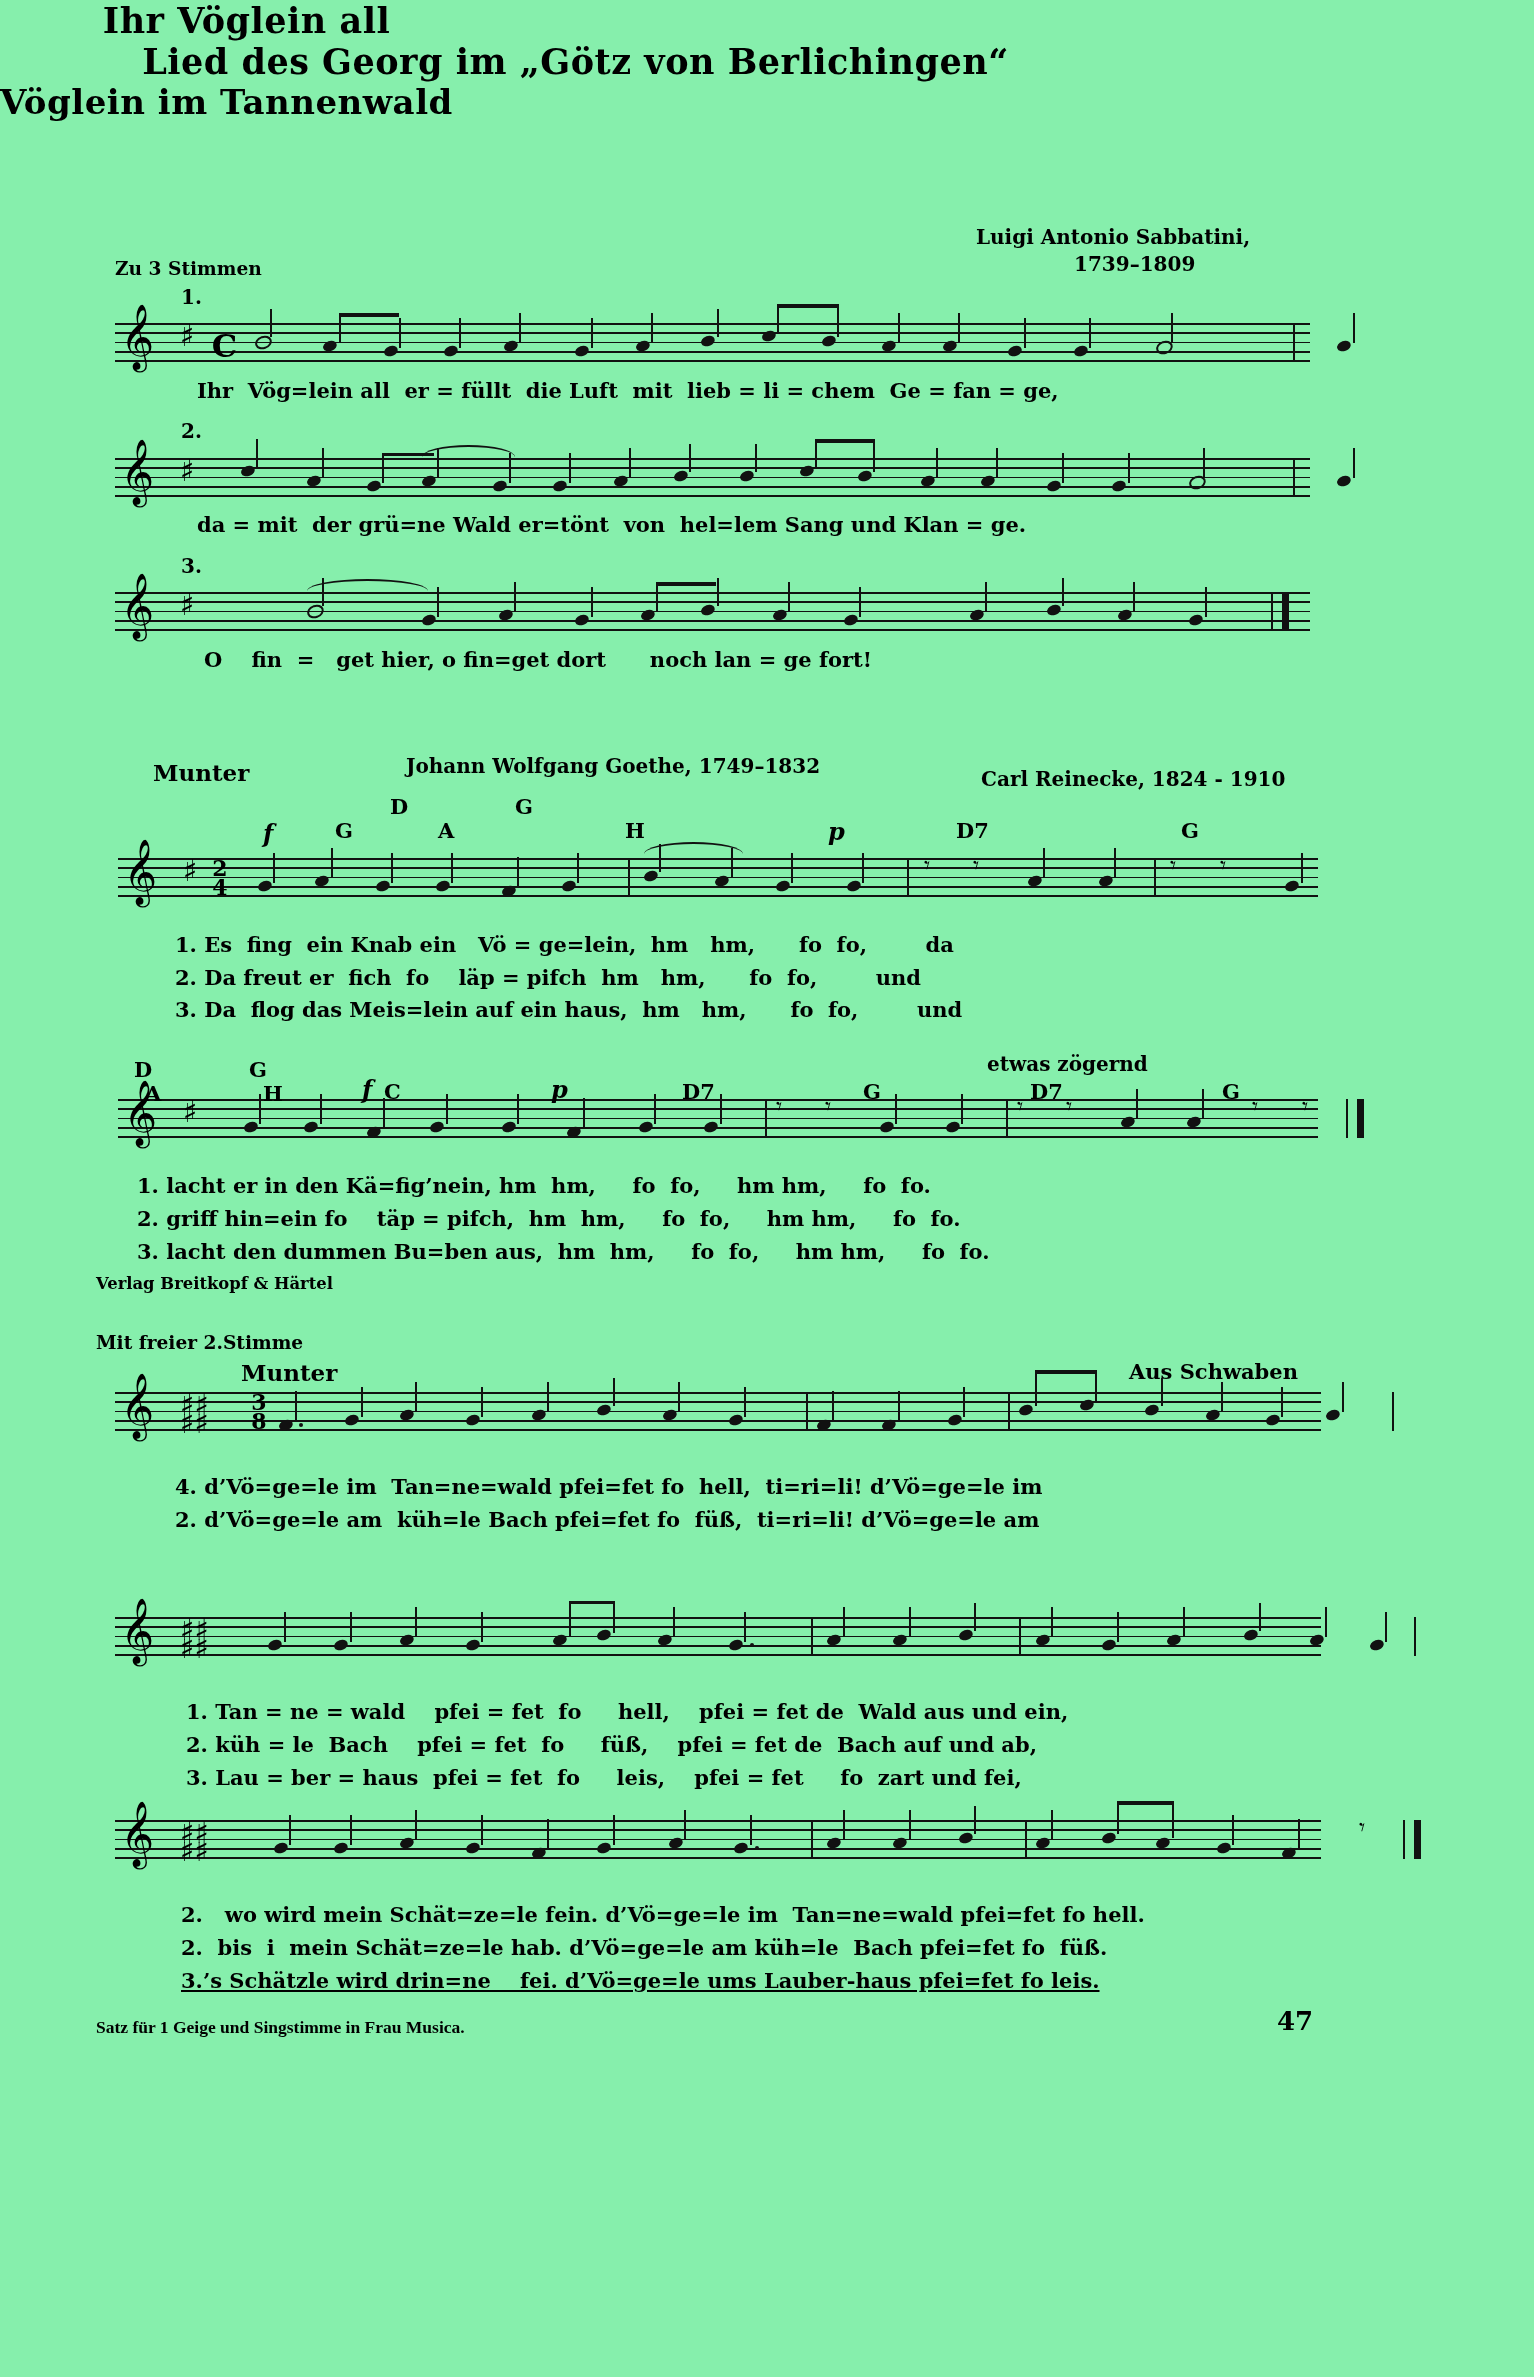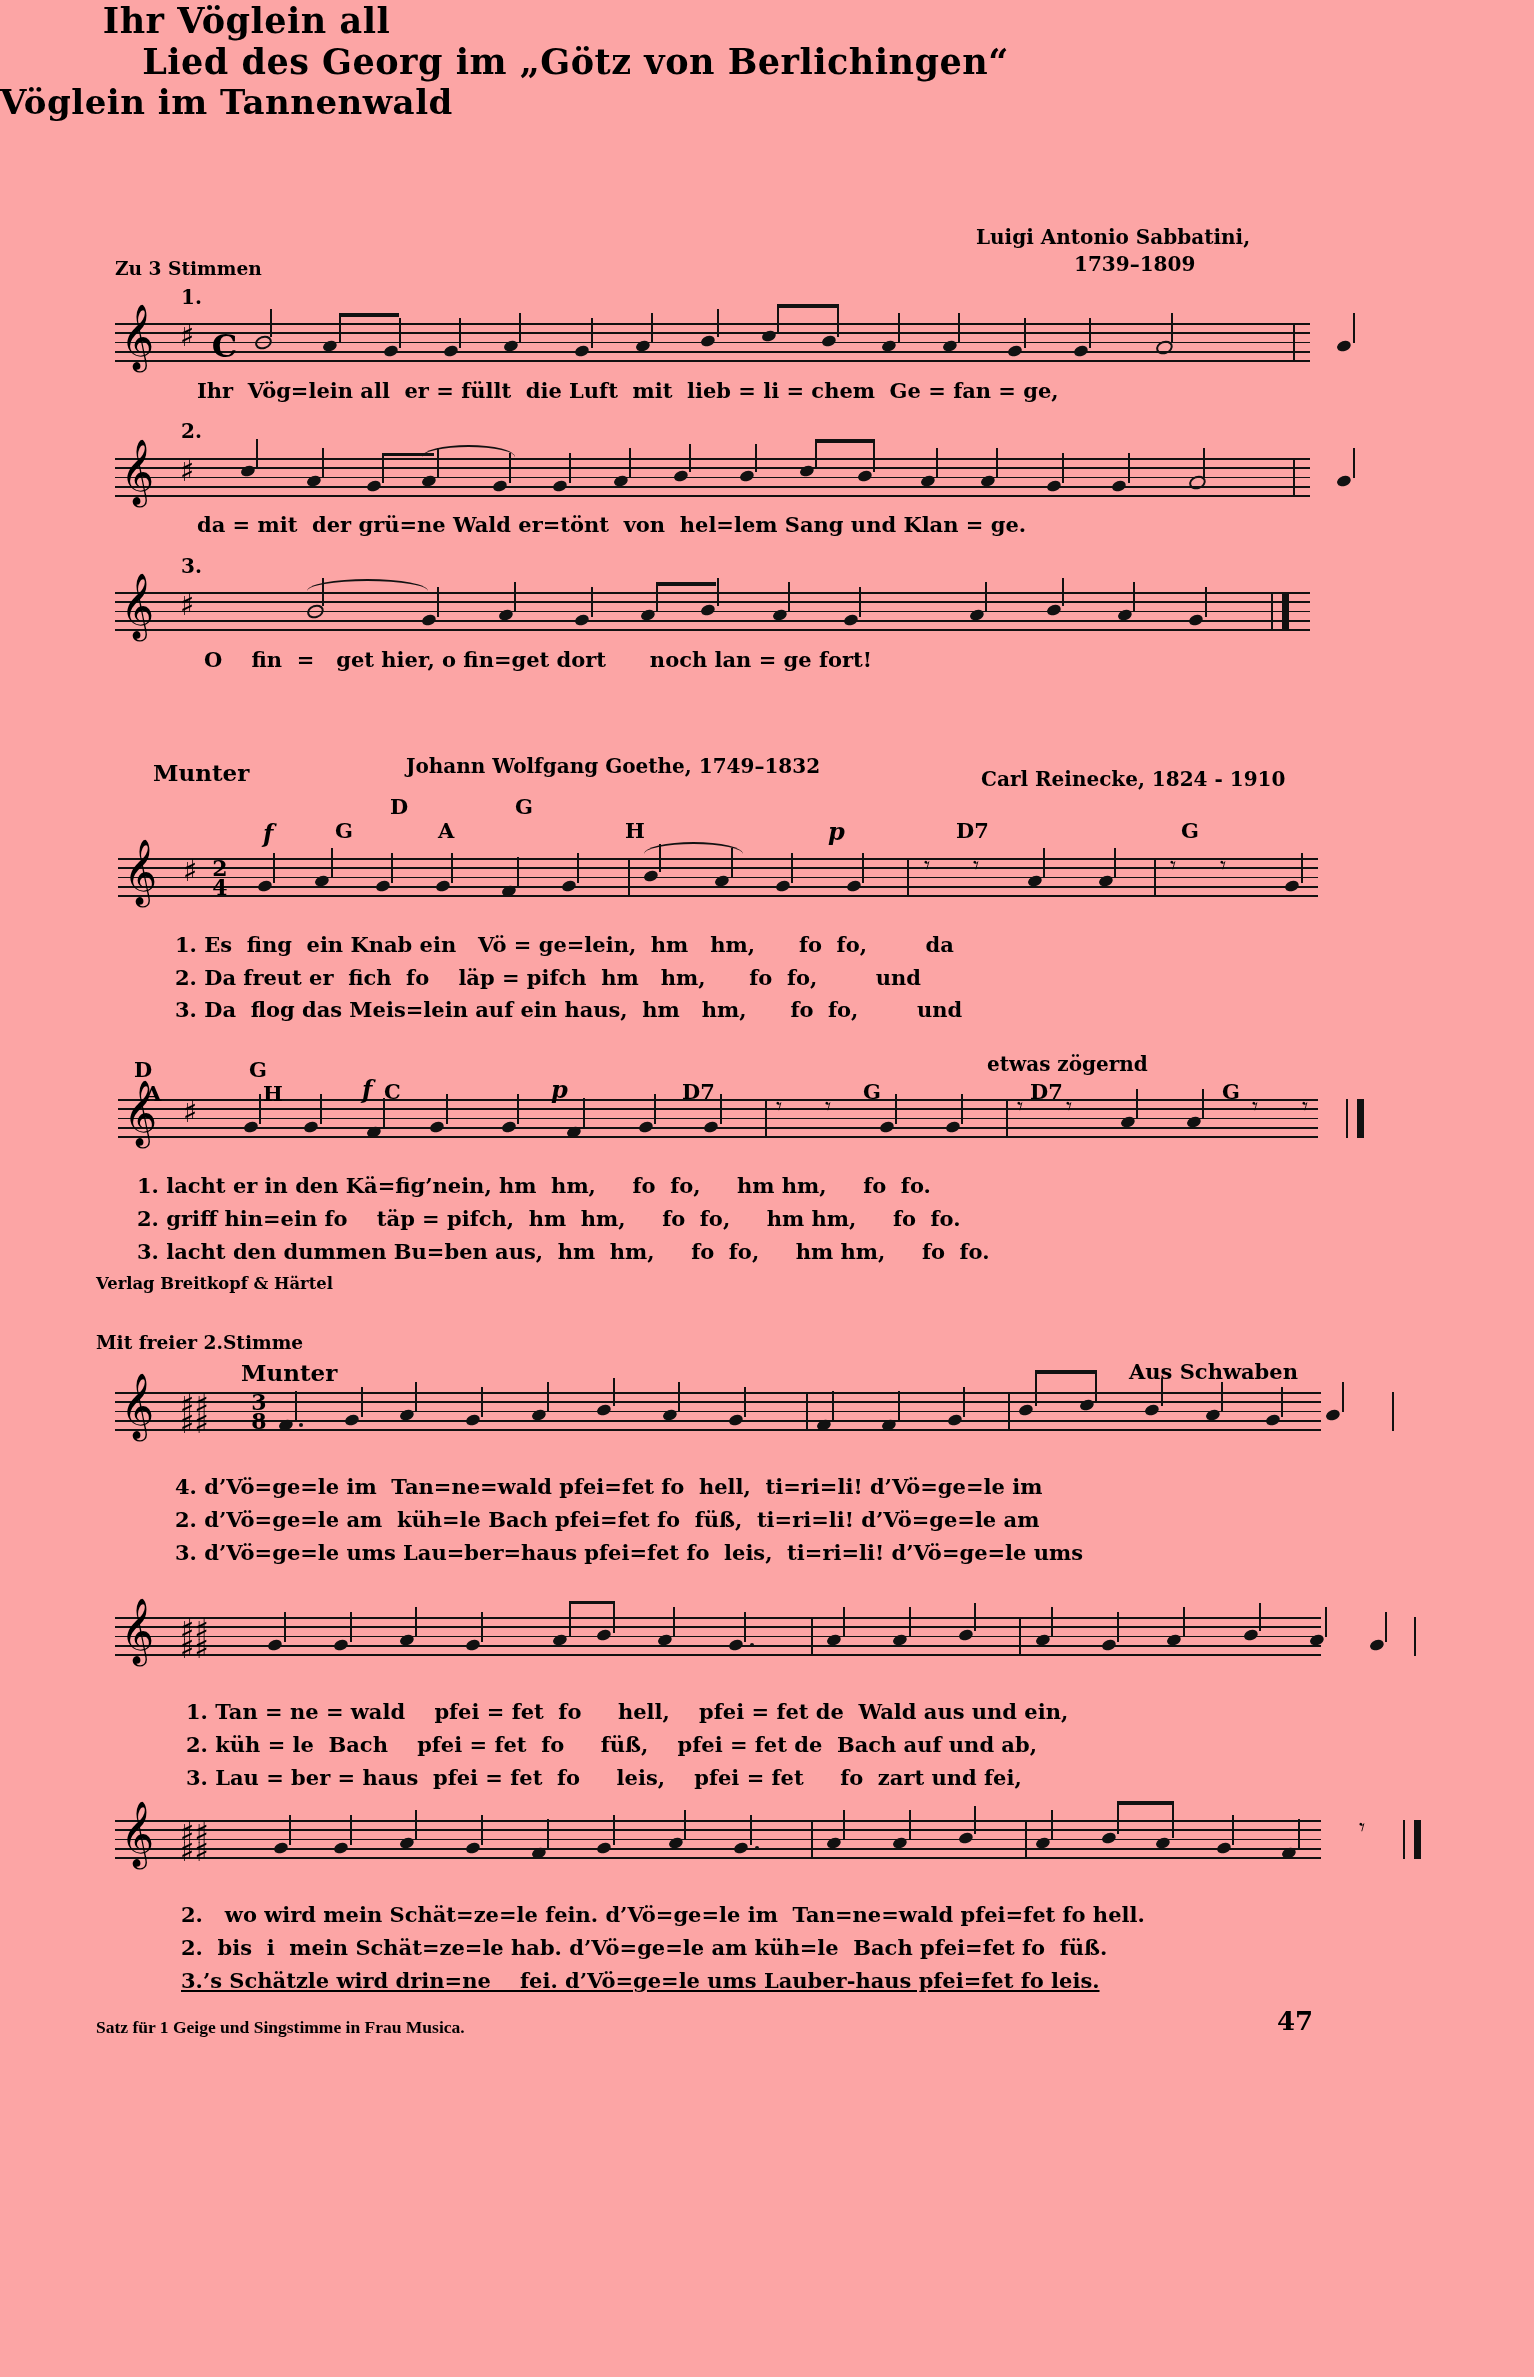--- a/index.html
+++ b/index.html
@@ -6,21 +6,21 @@
   body{
     width:1535px;height:2377px;
     font-family:"DejaVu Serif", serif;
     color:#000;
     position:relative;
     overflow:hidden;
   }
   .page{
     position:absolute;
     left:0;top:0;width:1535px;height:2377px;
-    background:#fca5a5;
+    background:#86efac;
   }
   .ctr{text-align:center;}
   .bold{font-weight:bold;}
   .song-title{
     font-family:"DejaVu Serif", serif;
     font-weight:bold;
     letter-spacing:0.5px;
   }
   
   .staff{
@@ -476,21 +476,20 @@
     <div class="note" style="left:1151px;top:23px;"></div>
       <div class="stem" style="left:1166px;top:-5.5px;height:30px;"></div>
     <div class="note" style="left:1211px;top:18px;"></div>
       <div class="stem" style="left:1227px;top:-10px;height:30px;"></div>
     <div class="barline" style="left:691px;"></div>
     <div class="barline" style="left:893px;"></div>
     <div class="endbar-thin" style="left:1277px;"></div>
   </div>
   <div class="lyric bold" style="left:175px;top:1474px;">4. d’Vö=ge=le im  Tan=ne=wald pfei=fet fo  hell,  ti=ri=li! d’Vö=ge=le im</div>
   <div class="lyric bold" style="left:175px;top:1507px;">2. d’Vö=ge=le am  küh=le Bach pfei=fet fo  füß,  ti=ri=li! d’Vö=ge=le am</div>
-  <div class="lyric bold" style="left:175px;top:1540px;">3. d’Vö=ge=le ums Lau=ber=haus pfei=fet fo  leis,  ti=ri=li! d’Vö=ge=le ums</div>
 
   <div class="staff" style="left:115px;top:1617px;width:1206px;height:39px;">
     <div class="line l0"></div>
       <div class="line l1"></div>
       <div class="line l2"></div>
       <div class="line l3"></div>
       <div class="line l4"></div>
     <div class="clef" style="left:5.5px;">𝄞</div>
     <div class="keysig" style="left:65px;">♯♯</div>
     <div class="keysig" style="left:65px;top:16.4px;">♯♯</div>

